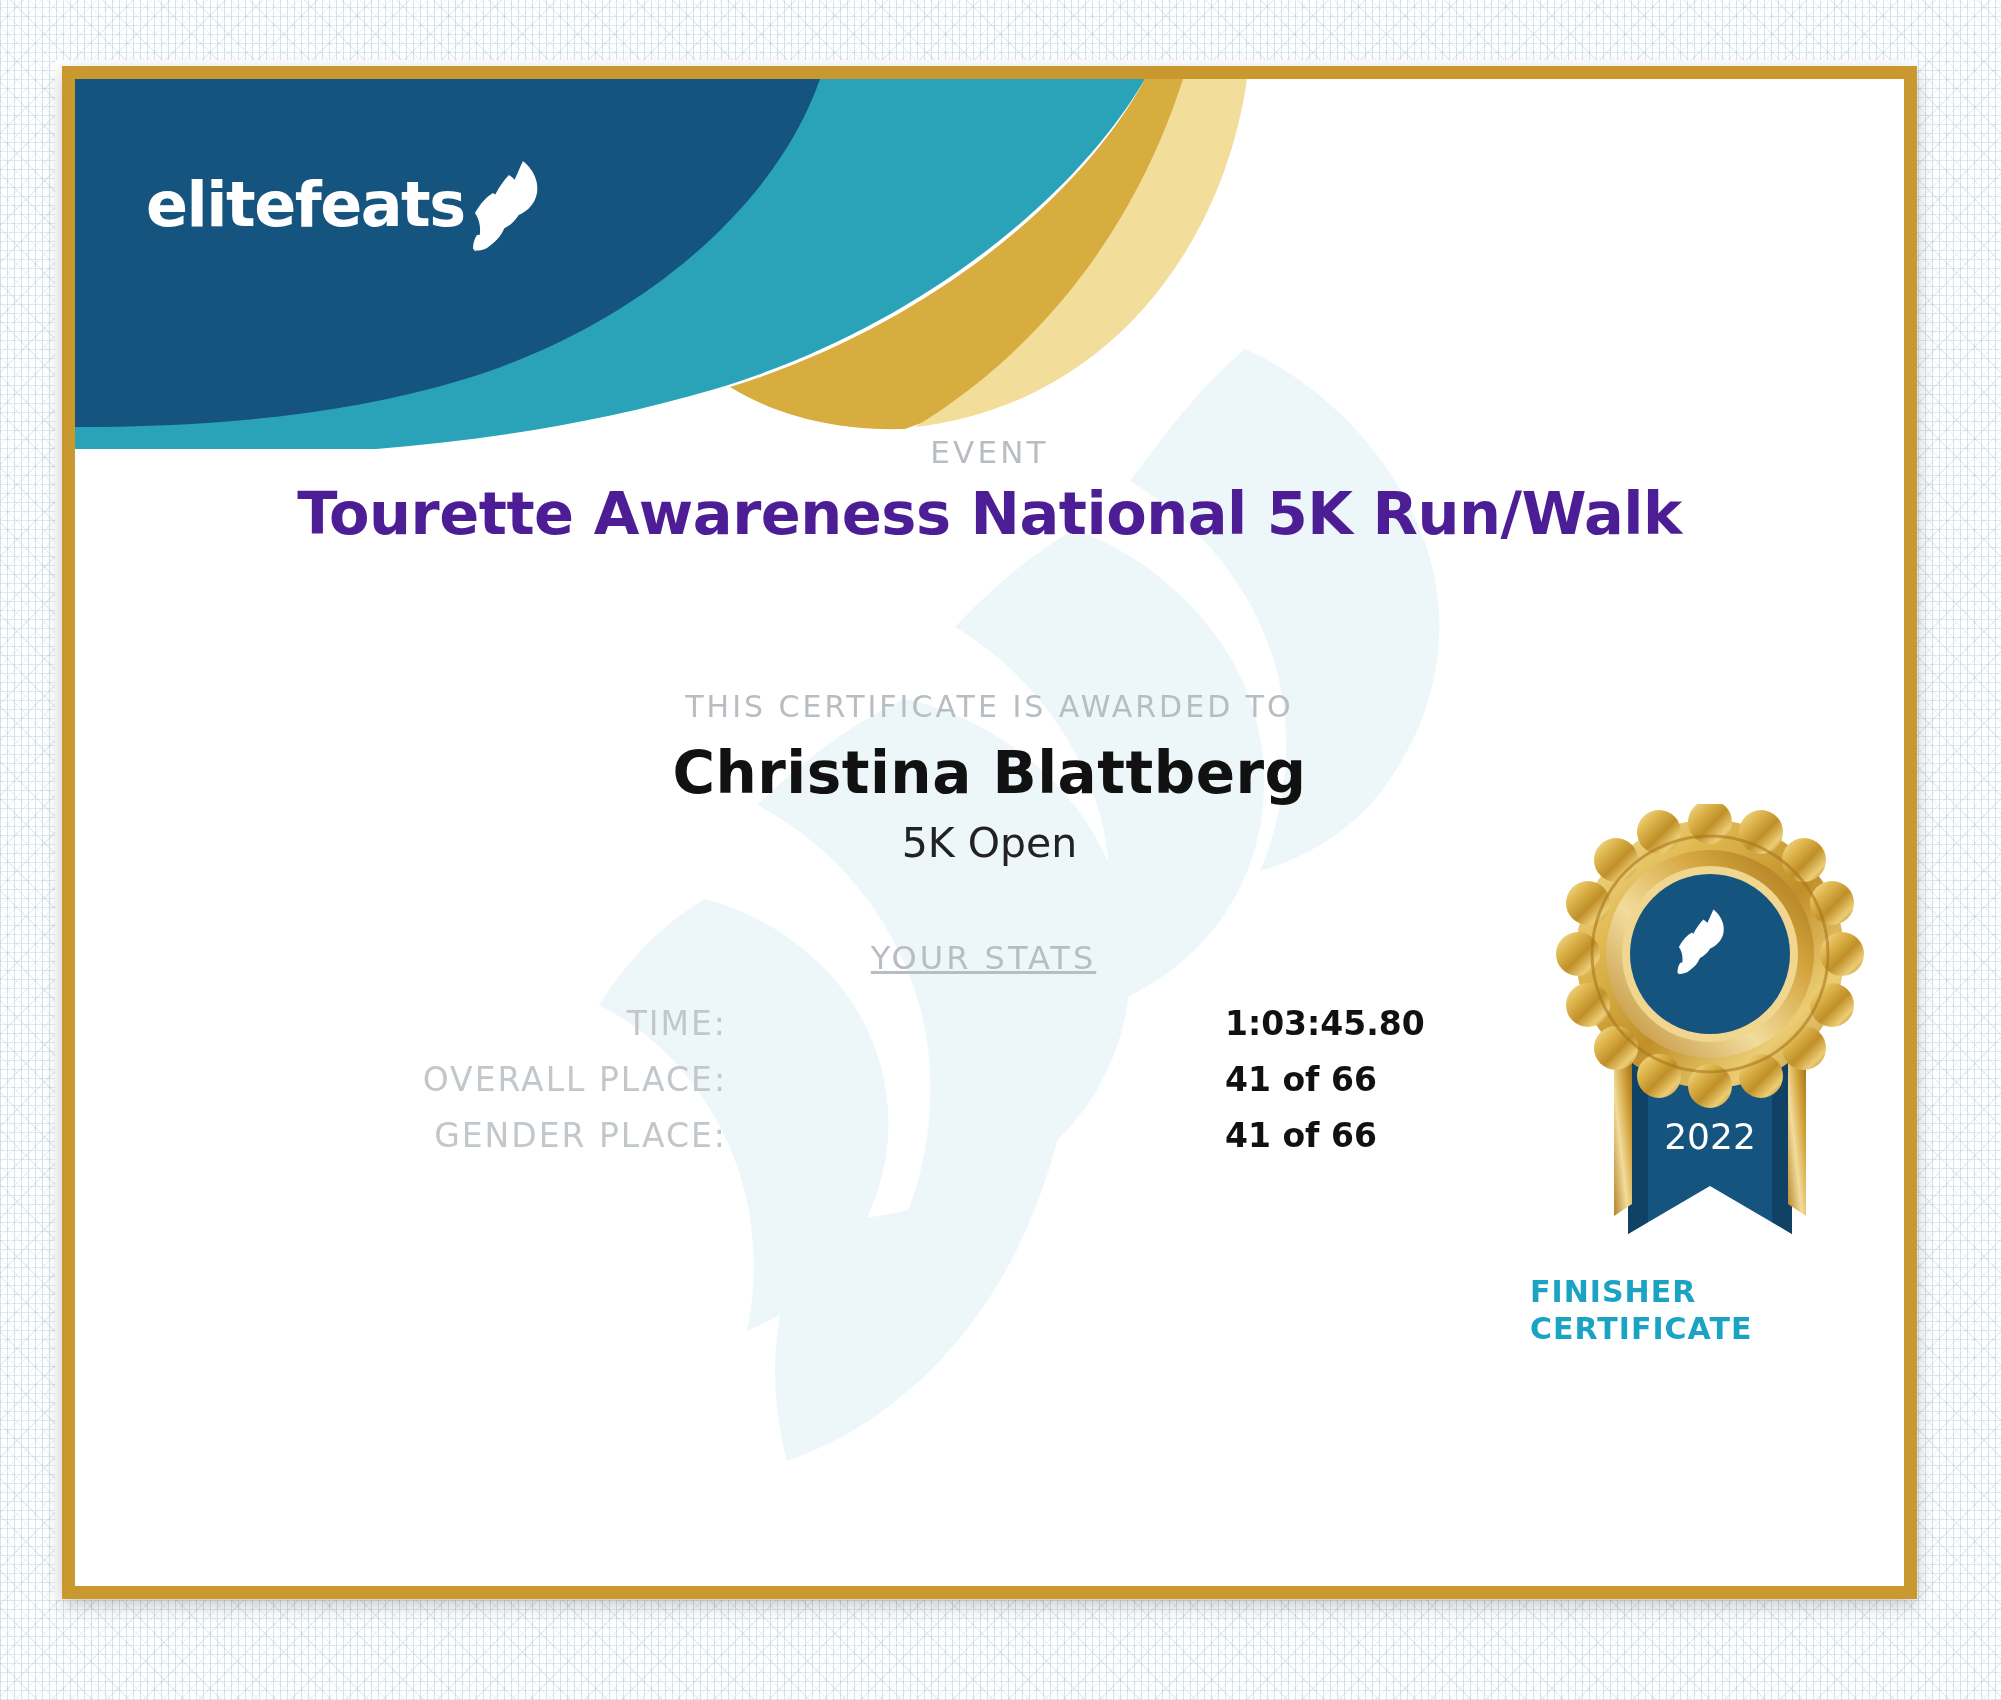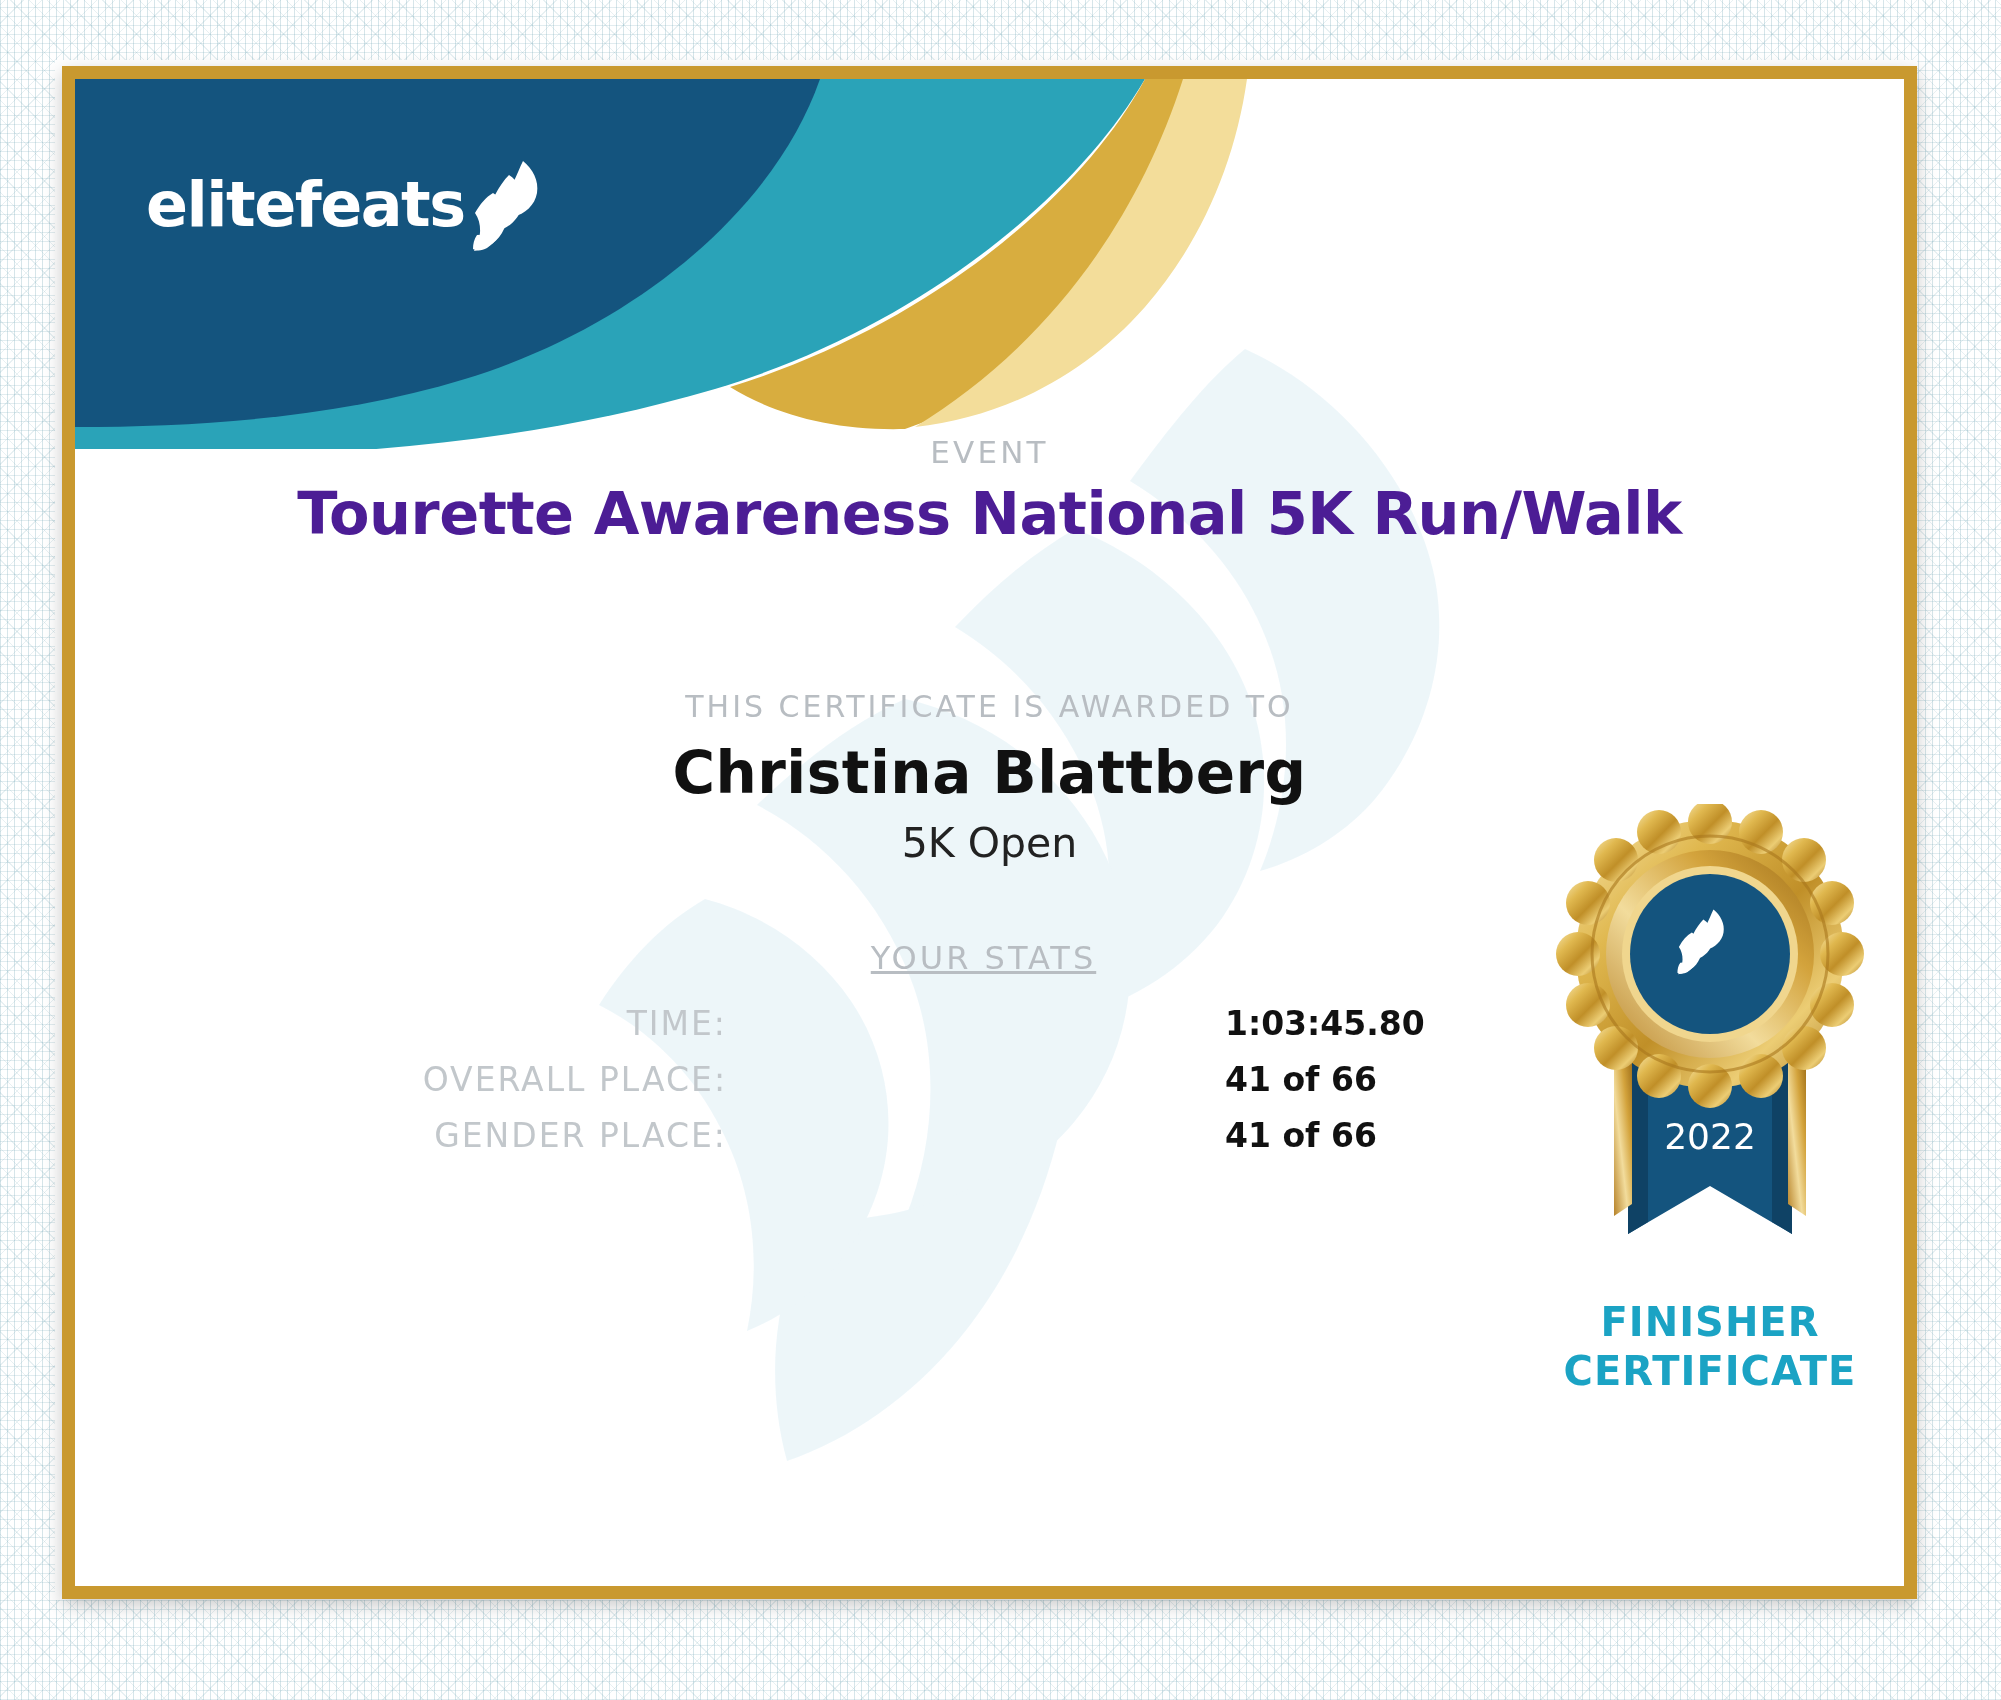--- a/index.html
+++ b/index.html
@@ -197,28 +197,27 @@
     top: 725px;
     width: 320px;
     height: 500px;
   }
   .seal-svg { display: block; }
   .seal-caption {
     position: absolute;
     left: 1455px;
     top: 1195px;
     width: 360px;
-    text-align: center;
+    text-align: left;
     color: #1ba3c4;
-    font-size: 40px;
+    font-size: 30px;
     font-weight: bold;
     letter-spacing: 1px;
     line-height: 1.22;
     font-family: "DejaVu Sans", sans-serif;
-    margin-top: 24px;
   }
 </style>
 </head>
 <body>
 
 <div class="page">
 
   <div class="paper"></div>
   <div class="paper-inner-mask"></div>
 

